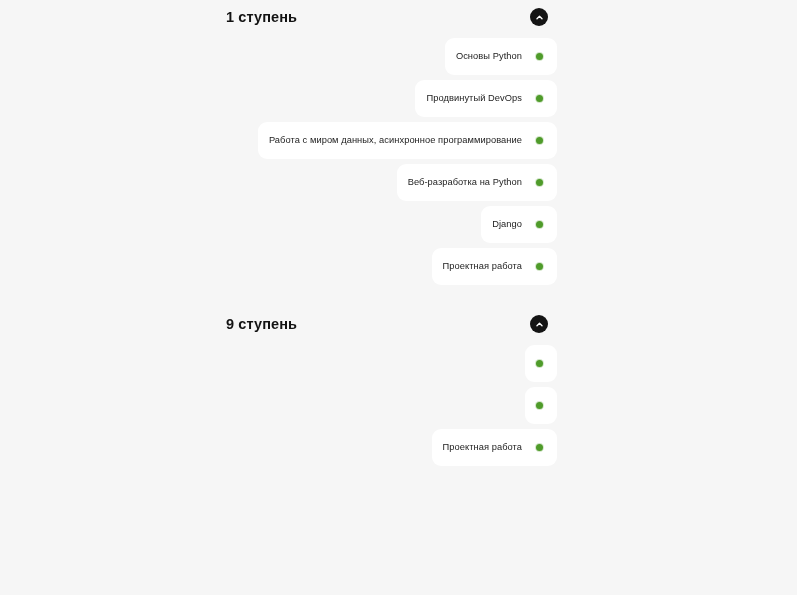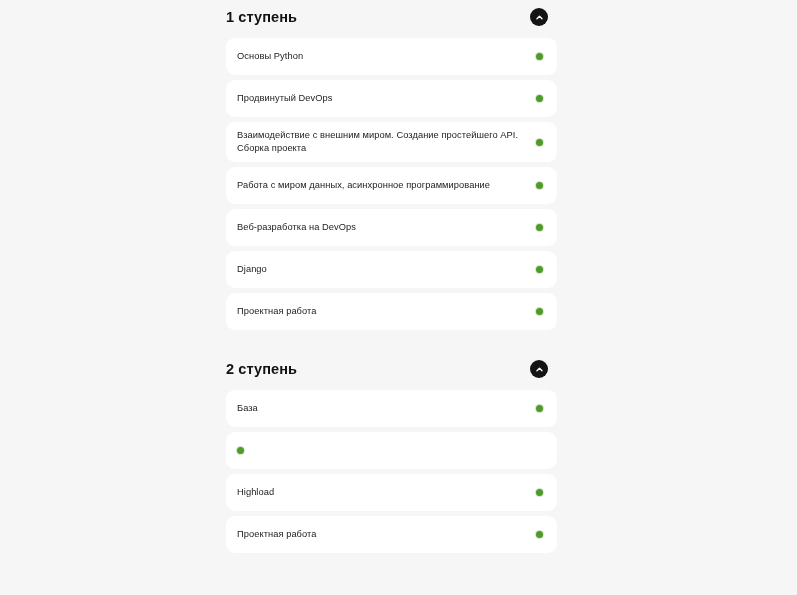--- a/index.html
+++ b/index.html
@@ -66,20 +66,21 @@
   .toggle-btn svg {
     display: block;
   }
 
   
   .cards {
     display: flex;
     flex-direction: column;
     gap: 5px;
     margin-top: 4px;
+    align-items: flex-end;
   }
   .card {
     background: #ffffff;
     border-radius: 9px;
     min-height: 37px;
     display: flex;
     align-items: center;
     justify-content: space-between;
     padding: 7px 14px 7px 11px;
     cursor: pointer;
@@ -125,65 +126,56 @@
       <div class="cards">
         <div class="card">
           <div class="card-label">Основы Python</div>
           <div class="status-dot"></div>
         </div>
         <div class="card">
           <div class="card-label">Продвинутый DevOps</div>
           <div class="status-dot"></div>
         </div>
         <div class="card">
-          <div class="card-label">Взаимодействие с внешним миром. Создание простейшего API. Сборка проекта</div>
-          <div class="status-dot"></div>
-        </div>
-        <div class="card">
           <div class="card-label">Работа с миром данных, асинхронное программирование</div>
           <div class="status-dot"></div>
         </div>
         <div class="card">
-          <div class="card-label">Веб-разработка на DevOps</div>
+          <div class="card-label">Веб-разработка на Python</div>
           <div class="status-dot"></div>
         </div>
         <div class="card">
           <div class="card-label">Django</div>
           <div class="status-dot"></div>
         </div>
         <div class="card">
           <div class="card-label">Проектная работа</div>
           <div class="status-dot"></div>
         </div>
       </div>
     </div>
 
     <div class="section-gap"></div>
 
     <div class="section">
       <div class="section-header">
-        <div class="section-title">2 ступень</div>
+        <div class="section-title">9 ступень</div>
         <button class="toggle-btn">
           <span>
             <svg width="9" height="9" viewBox="0 0 10 10" aria-hidden="true">
               <path d="M2.2 6.3 L5 3.5 L7.8 6.3" fill="none" stroke="#ffffff" stroke-width="1.5" stroke-linecap="round" stroke-linejoin="round"></path>
             </svg>
           </span>
         </button>
       </div>
       <div class="cards">
         <div class="card">
-          <div class="card-label">База</div>
           <div class="status-dot"></div>
         </div>
         <div class="card">
-          <div class="status-dot"></div>
-        </div>
-        <div class="card">
-          <div class="card-label">Highload</div>
           <div class="status-dot"></div>
         </div>
         <div class="card">
           <div class="card-label">Проектная работа</div>
           <div class="status-dot"></div>
         </div>
       </div>
     </div>
 
   </div>

